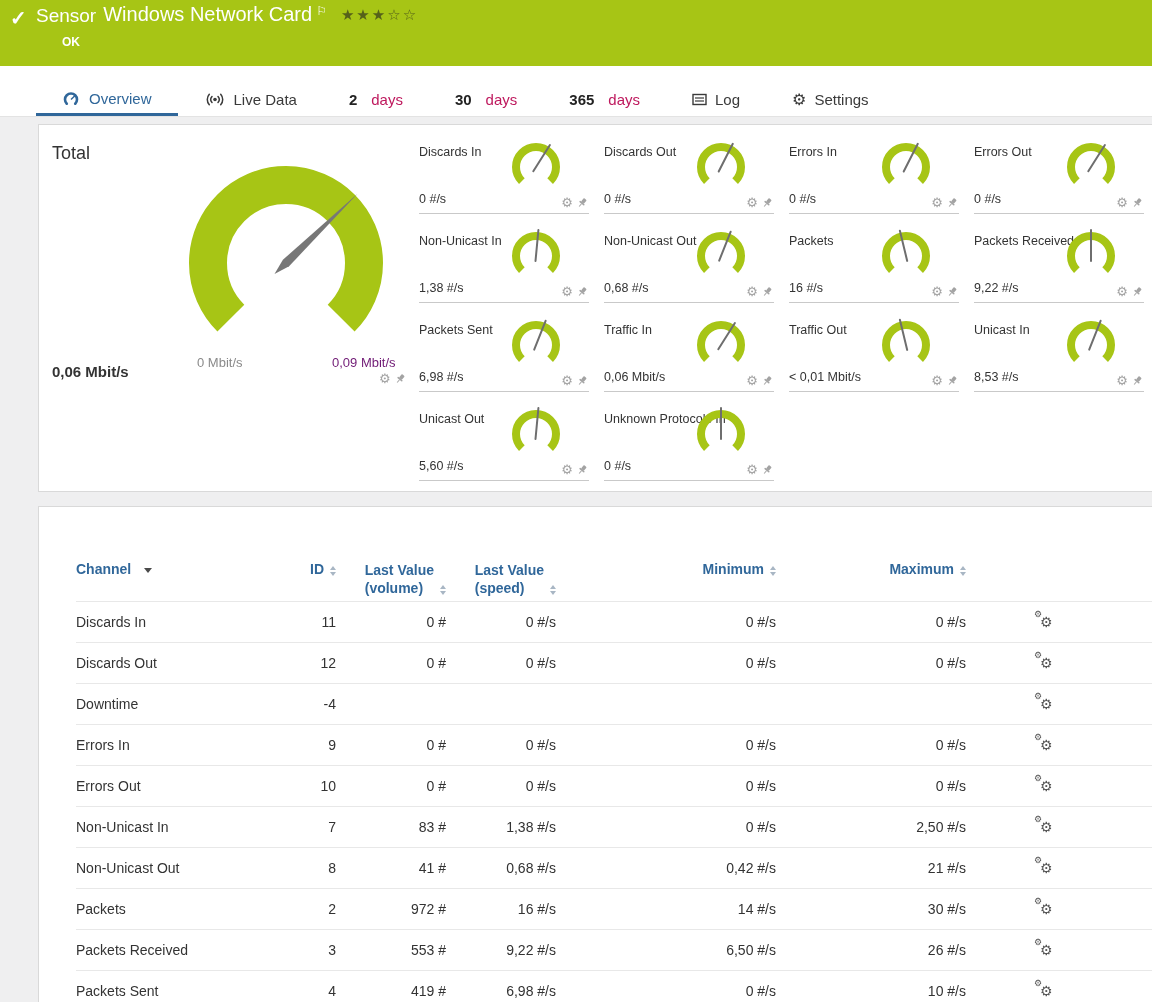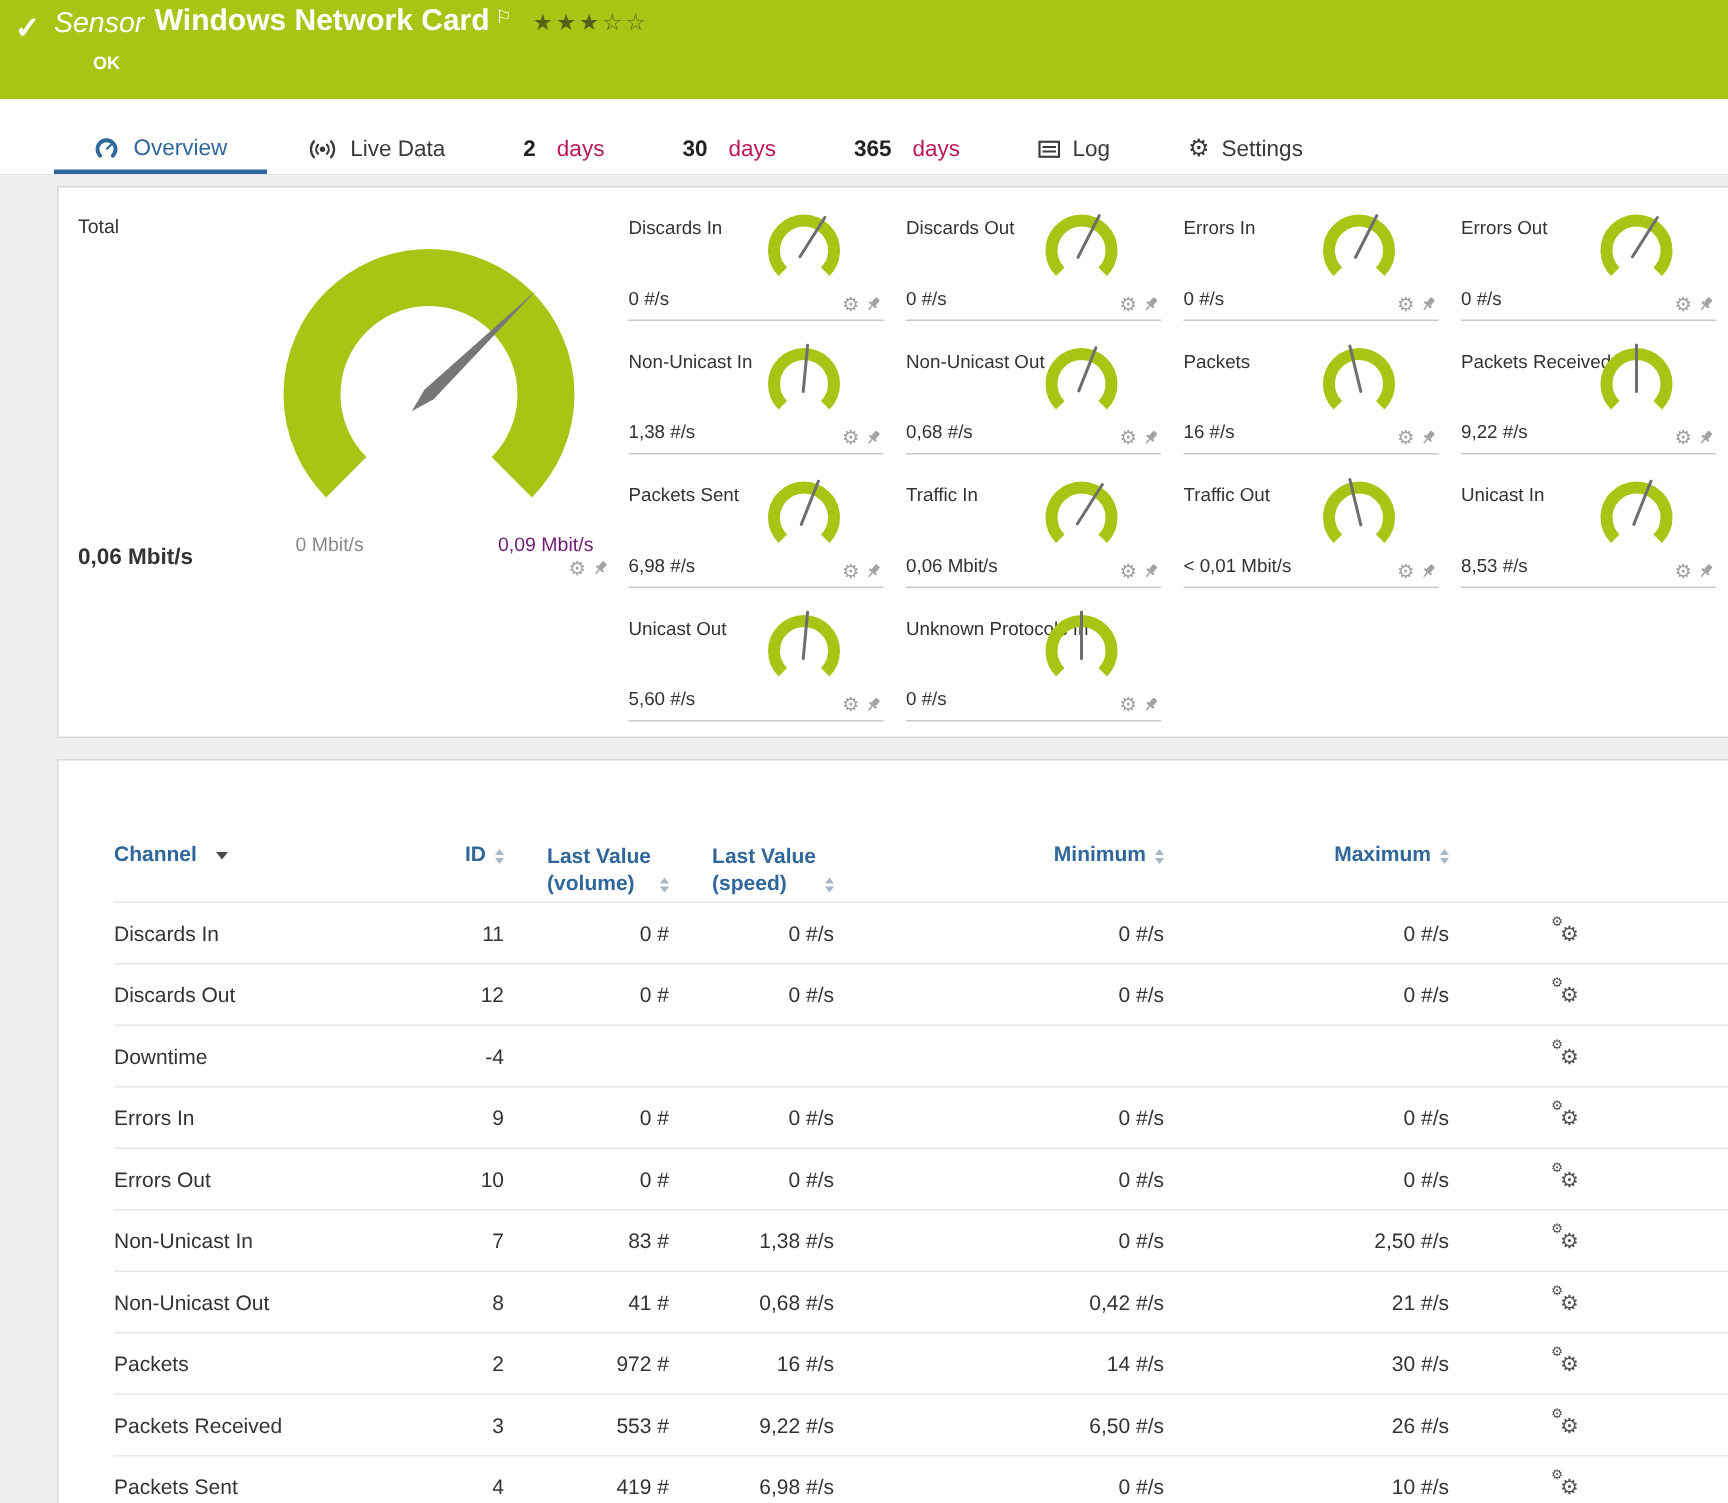--- a/index.html
+++ b/index.html
@@ -5,42 +5,42 @@
   html,body{margin:0;padding:0;}
   body{
     width:1152px;height:1002px;overflow:hidden;background:#fff;
     font-family:"Liberation Sans", sans-serif;
     --green:#a7c515; --blue:#30679a;
   }
   
   .topbar{height:66px;background:var(--green);position:relative;color:#fff;}
   .check{position:absolute;left:10px;top:6px;font-size:20px;font-weight:bold;}
   .titleline{position:absolute;left:36px;top:3px;display:flex;align-items:flex-start;}
-  .kind{font-style:italic;font-size:19px;margin-right:7px;margin-top:2px;text-align:center;}
-  .sname{font-weight:bold;font-size:20px;}
+  .kind{font-size:19px;margin-right:7px;margin-top:2px;text-align:center;}
+  .sname{font-weight:normal;font-size:20px;}
   .flag{font-size:12px;margin-left:4px;margin-top:1px;}
   .stars{margin-left:14px;margin-top:3px;font-size:15px;letter-spacing:2px;color:#55611a;cursor:pointer;}
   .statusok{position:absolute;left:62px;top:35px;font-weight:bold;font-size:12px;}
   
   .tabs{display:flex;align-items:stretch;height:33px;margin-top:17px;padding-left:36px;
         border-bottom:1px solid #e3e3e3;background:#fff;}
   .tab{display:flex;align-items:center;gap:8px;padding:0 26px;font-size:15px;color:#3a3a3a;cursor:pointer;box-sizing:border-box;}
   .tab svg{color:#3a3a3a;}
   .tab.active{color:var(--blue);border-bottom:3px solid var(--blue);}
   .tab.active svg{color:var(--blue);}
   .daytab .num{font-weight:bold;color:#222;}
   .daytab .word{color:#be185d;margin-left:6px;}
   .gearchar{font-size:16px;line-height:1;}
   
   .content{background:#efeff0;height:885px;padding-top:7px;box-sizing:border-box;}
   .panel{margin-left:38px;width:1130px;background:#fff;border:1px solid #d9d9d9;box-sizing:border-box;position:relative;}
   .panel.gpanel{height:368px;}
   .panel.tpanel{margin-top:14px;height:505px;}
   
-  .total-label{position:absolute;left:13px;top:18px;font-size:13px;color:#333;}
+  .total-label{position:absolute;left:13px;top:18px;font-size:18px;color:#333;}
   #big-gauge{position:absolute;left:142px;top:26px;}
   .total-min{position:absolute;left:158px;top:230px;font-size:13px;color:#8a8a8a;}
   .total-max{position:absolute;left:293px;top:230px;font-size:13px;color:#701a75;}
   .total-value{position:absolute;left:13px;top:238px;font-size:15px;font-weight:bold;color:#333;}
   .total-icons{position:absolute;left:340px;top:247px;display:flex;align-items:center;gap:4px;color:#a3a3a3;}
   .gear-sm{font-size:13px;line-height:1;color:#a3a3a3;cursor:pointer;}
   .pinwrap{display:inline-flex;cursor:pointer;}
   
   .gauge-grid{position:absolute;left:380px;top:0;display:grid;grid-template-columns:repeat(4,170px);column-gap:15px;}
   .gcell{position:relative;height:88px;border-bottom:1px solid #c9c9c9;cursor:pointer;}

